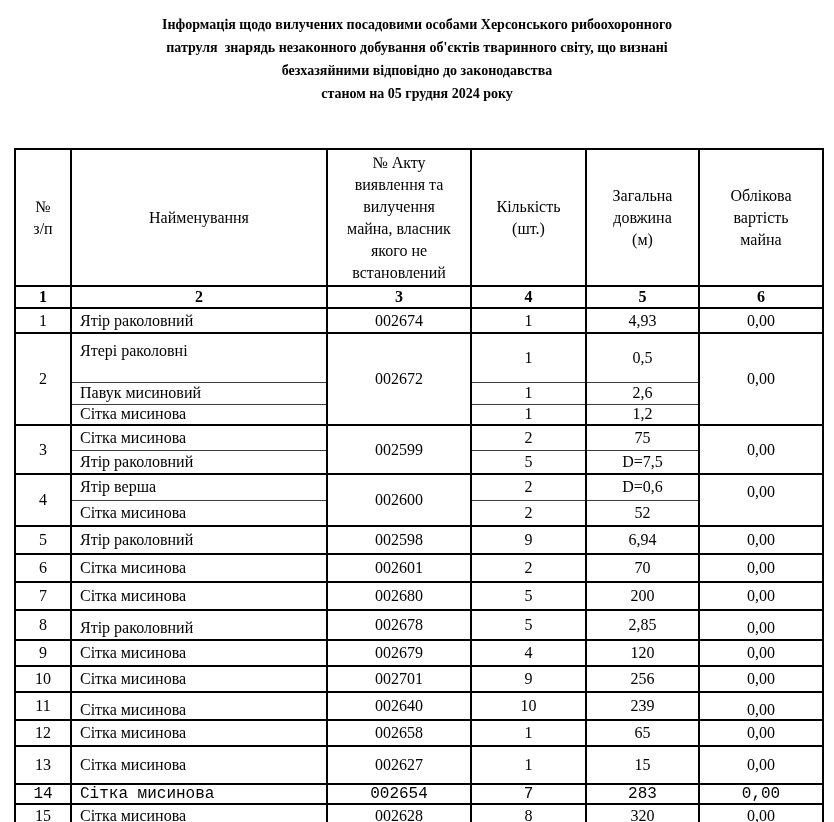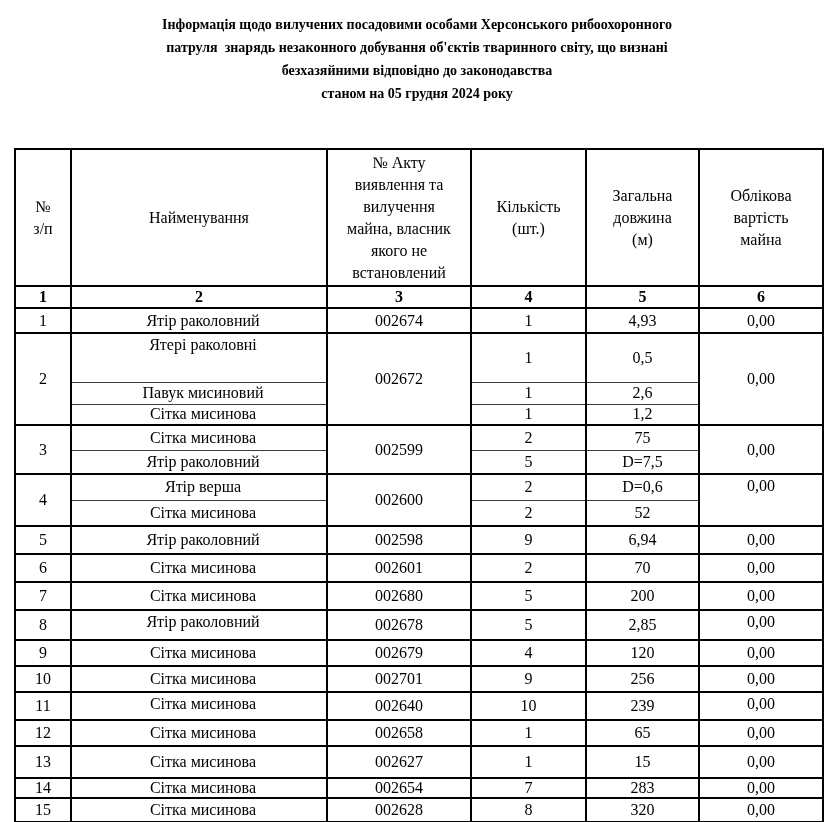--- a/index.html
+++ b/index.html
@@ -43,26 +43,26 @@
   }
   .gear thead tr.header-row { height: 137px; }
   .gear thead th {
     white-space: pre-line;
     line-height: 22px;
     font-weight: normal;
   }
   .gear tr.numbers-row { height: 22px; }
   .gear tr.numbers-row td { font-weight: bold; }
   .gear td.name-cell {
-    text-align: center;
+    text-align: left;
     padding-left: 8px;
   }
   .gear td.va-top {
     vertical-align: top;
-    padding-top: 2px;
+    padding-top: 8px;
   }
   .gear td.thin-b { border-bottom: 1px solid #3d3d3d; }
   .gear td.thin-t { border-top: 1px solid #3d3d3d; margin-left: 23px; }
 </style>
 </head>
 <body>
 
 <div class="page">
 
   <div class="title">
@@ -220,29 +220,29 @@
           <td class="va-top">0,00</td>
         </tr>
         <tr style="height: 26px; margin-left: 8px;">
           <td>12</td>
           <td class="name-cell">Сітка мисинова</td>
           <td>002658</td>
           <td>1</td>
           <td>65</td>
           <td>0,00</td>
         </tr>
-        <tr style="height: 32px;">
+        <tr style="height: 38px;">
           <td>13</td>
           <td class="name-cell">Сітка мисинова</td>
           <td>002627</td>
           <td>1</td>
           <td>15</td>
           <td>0,00</td>
         </tr>
-        <tr style="height: 14px;">
+        <tr style="height: 14px; font-family: Liberation Mono, monospace;">
           <td>14</td>
           <td class="name-cell">Сітка мисинова</td>
           <td>002654</td>
           <td>7</td>
           <td>283</td>
           <td>0,00</td>
         </tr>
         <tr style="height: 24px;">
           <td>15</td>
           <td class="name-cell">Сітка мисинова</td>

